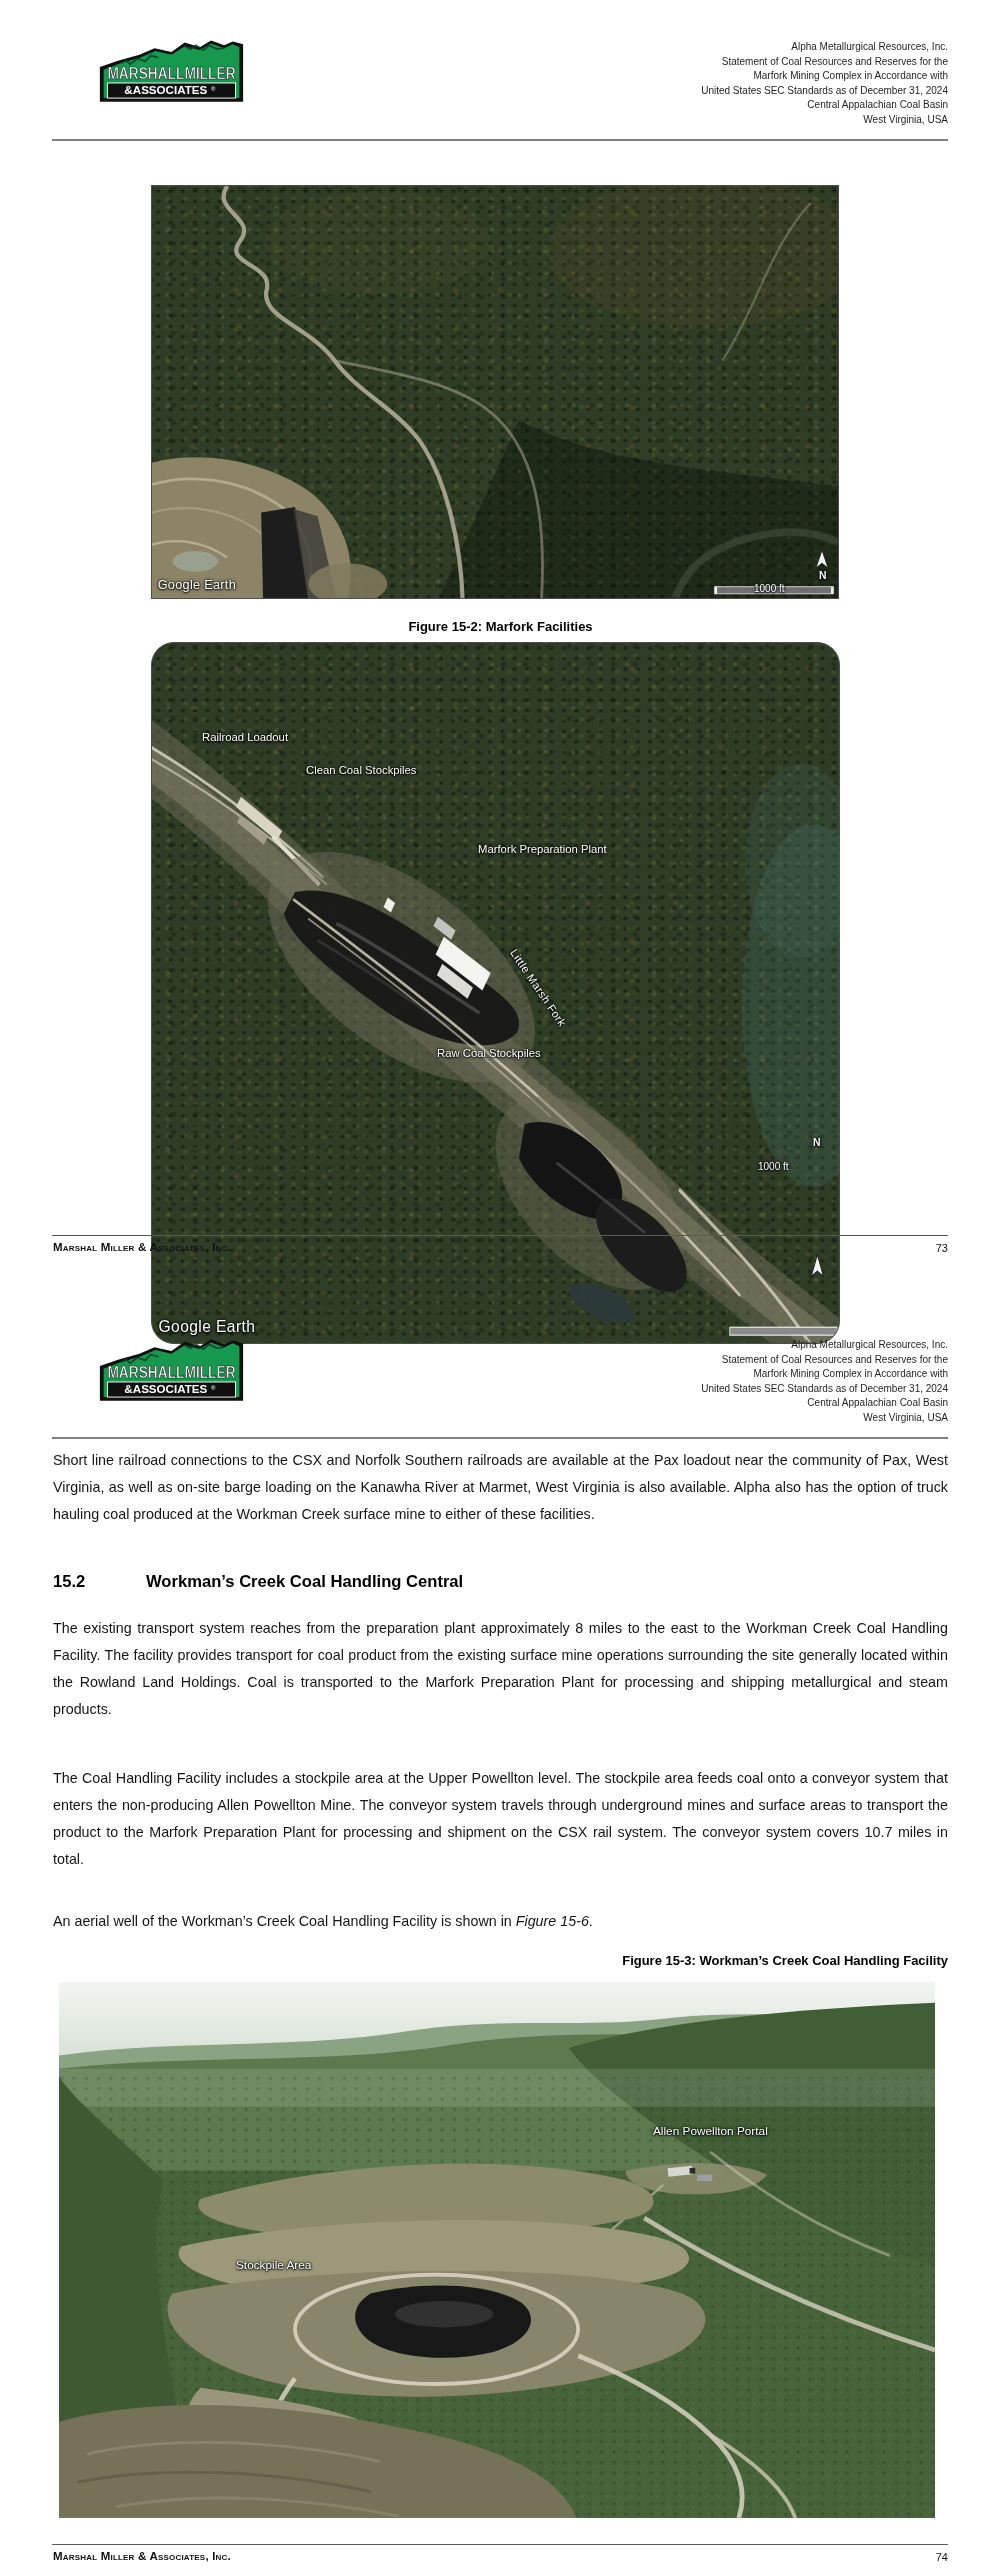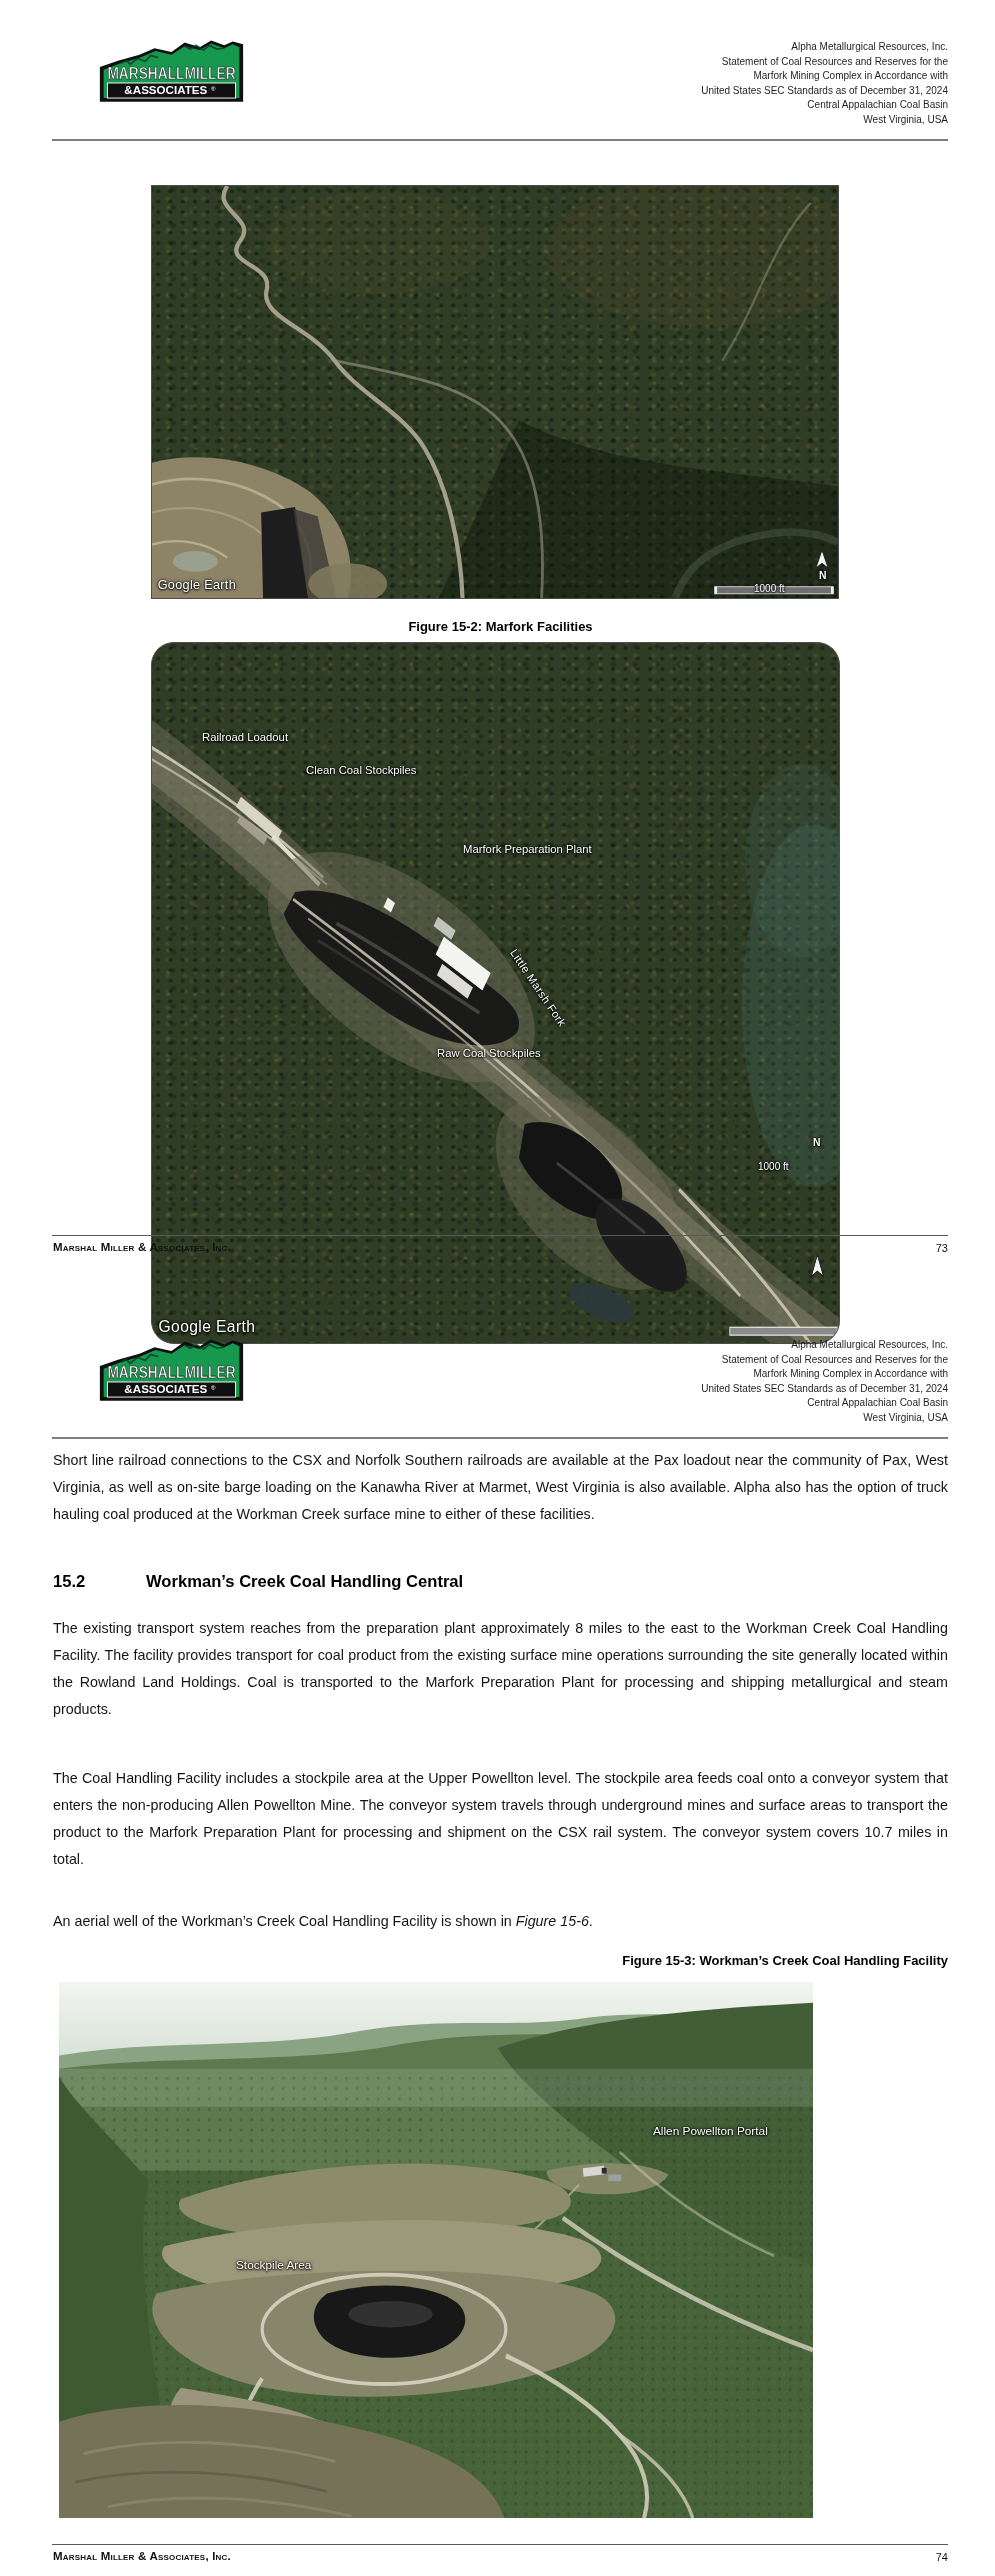--- a/index.html
+++ b/index.html
@@ -136,21 +136,21 @@
       <path d="M396,398 C430,390 470,410 492,436 C508,458 498,478 470,476 C438,472 402,448 390,426 Z" fill="#141414"></path>
       <ellipse cx="520" cy="498" rx="56" ry="26" fill="#1c1c1c" transform="rotate(35 520 498)"></ellipse>
       <path d="M430,430 C460,448 496,470 524,488" stroke="#474747" stroke-width="2.5" fill="none" opacity=".8"></path>
       <ellipse cx="478" cy="546" rx="36" ry="13" fill="#2c383c" transform="rotate(18 478 546)" opacity=".9"></ellipse>
       <path d="M560,452 C606,490 660,532 702,583" fill="none" stroke="#d2ccb9" stroke-width="3" opacity=".85"></path>
       <rect x="614" y="566" width="114" height="6.5" fill="#8a8a8a" stroke="#e8e8e8" stroke-width="1"></rect>
       <path d="M707,506 L700.5,524 L707,519.5 L713.5,524 Z" fill="#f2f2f2" stroke="#1c1c1c" stroke-width="0.9"></path>
     </svg>
     <span class="glabel" style="left:50px;top:88px;">Railroad Loadout</span>
     <span class="glabel" style="left:154px;top:121px;">Clean Coal Stockpiles</span>
-    <span class="glabel" style="left:311px;top:200px;">Marfork Preparation Plant</span>
+    <span class="glabel" style="left:326px;top:200px;">Marfork Preparation Plant</span>
     <span class="glabel rotlabel" style="left:366px;top:304px;">Little Marsh Fork</span>
     <span class="glabel" style="left:285px;top:404px;">Raw Coal Stockpiles</span>
     <span class="glabel watermark-lg" style="left:6.6px;bottom:7.5px;">Google Earth</span>
     <span class="glabel scalelabel" style="left:606px;top:518px;">1000 ft</span>
     <span class="glabel northlabel" style="left:661px;top:494px;">N</span>
   </figure>
 
   <div class="footrule" style="top:1235px;"></div>
   <div class="footco" style="top:1241px;">Marshal Miller &amp; Associates, Inc.</div>
   <div class="pagenum" style="top:1242px;">73</div>
@@ -184,21 +184,21 @@
   </div>
 
   <p class="bodytext" style="top:1615px;">The existing transport system reaches from the preparation plant approximately 8 miles to the east to the Workman Creek Coal Handling Facility.  The facility provides transport for coal product from the existing surface mine operations surrounding the site generally located within the Rowland Land Holdings.  Coal is transported to the Marfork Preparation Plant for processing and shipping metallurgical and steam products.</p>
 
   <p class="bodytext" style="top:1765px;">The Coal Handling Facility includes a stockpile area at the Upper Powellton level.  The stockpile area feeds coal onto a conveyor system that enters the non-producing Allen Powellton Mine.  The conveyor system travels through underground mines and surface areas to transport the product to the Marfork Preparation Plant for processing and shipment on the CSX rail system.  The conveyor system covers 10.7 miles in total.</p>
 
   <p class="bodytext" style="top:1908px;"><span>An aerial well of the Workman’s Creek Coal Handling Facility is shown in </span><span class="ital">Figure 15-6</span><span>.</span></p>
 
   <div class="caption" style="top:1953px;text-align:right;">Figure 15-3:  Workman’s Creek Coal Handling Facility</div>
 
-  <figure class="fig noborder" style="left:59px;top:1982px;width:754px;height:536px;margin:0;background:#4a6239;">
+  <figure class="fig noborder" style="left:59px;top:1982px;width:876px;height:536px;margin:0;background:#4a6239;">
     <svg viewBox="0 0 928 568" preserveAspectRatio="none">
       <defs>
         <linearGradient id="sky3" x1="0" y1="0" x2="0" y2="1">
           <stop offset="0" stop-color="#f3f5f1"></stop>
             <stop offset="1" stop-color="#d5e0d4"></stop>
         </linearGradient>
         <pattern id="speck3" width="13" height="11" patternUnits="userSpaceOnUse">
           <circle cx="3" cy="3" r="1.8" fill="#1d2b15"></circle>
           <circle cx="9" cy="7" r="1.4" fill="#60794a"></circle>
         </pattern>

